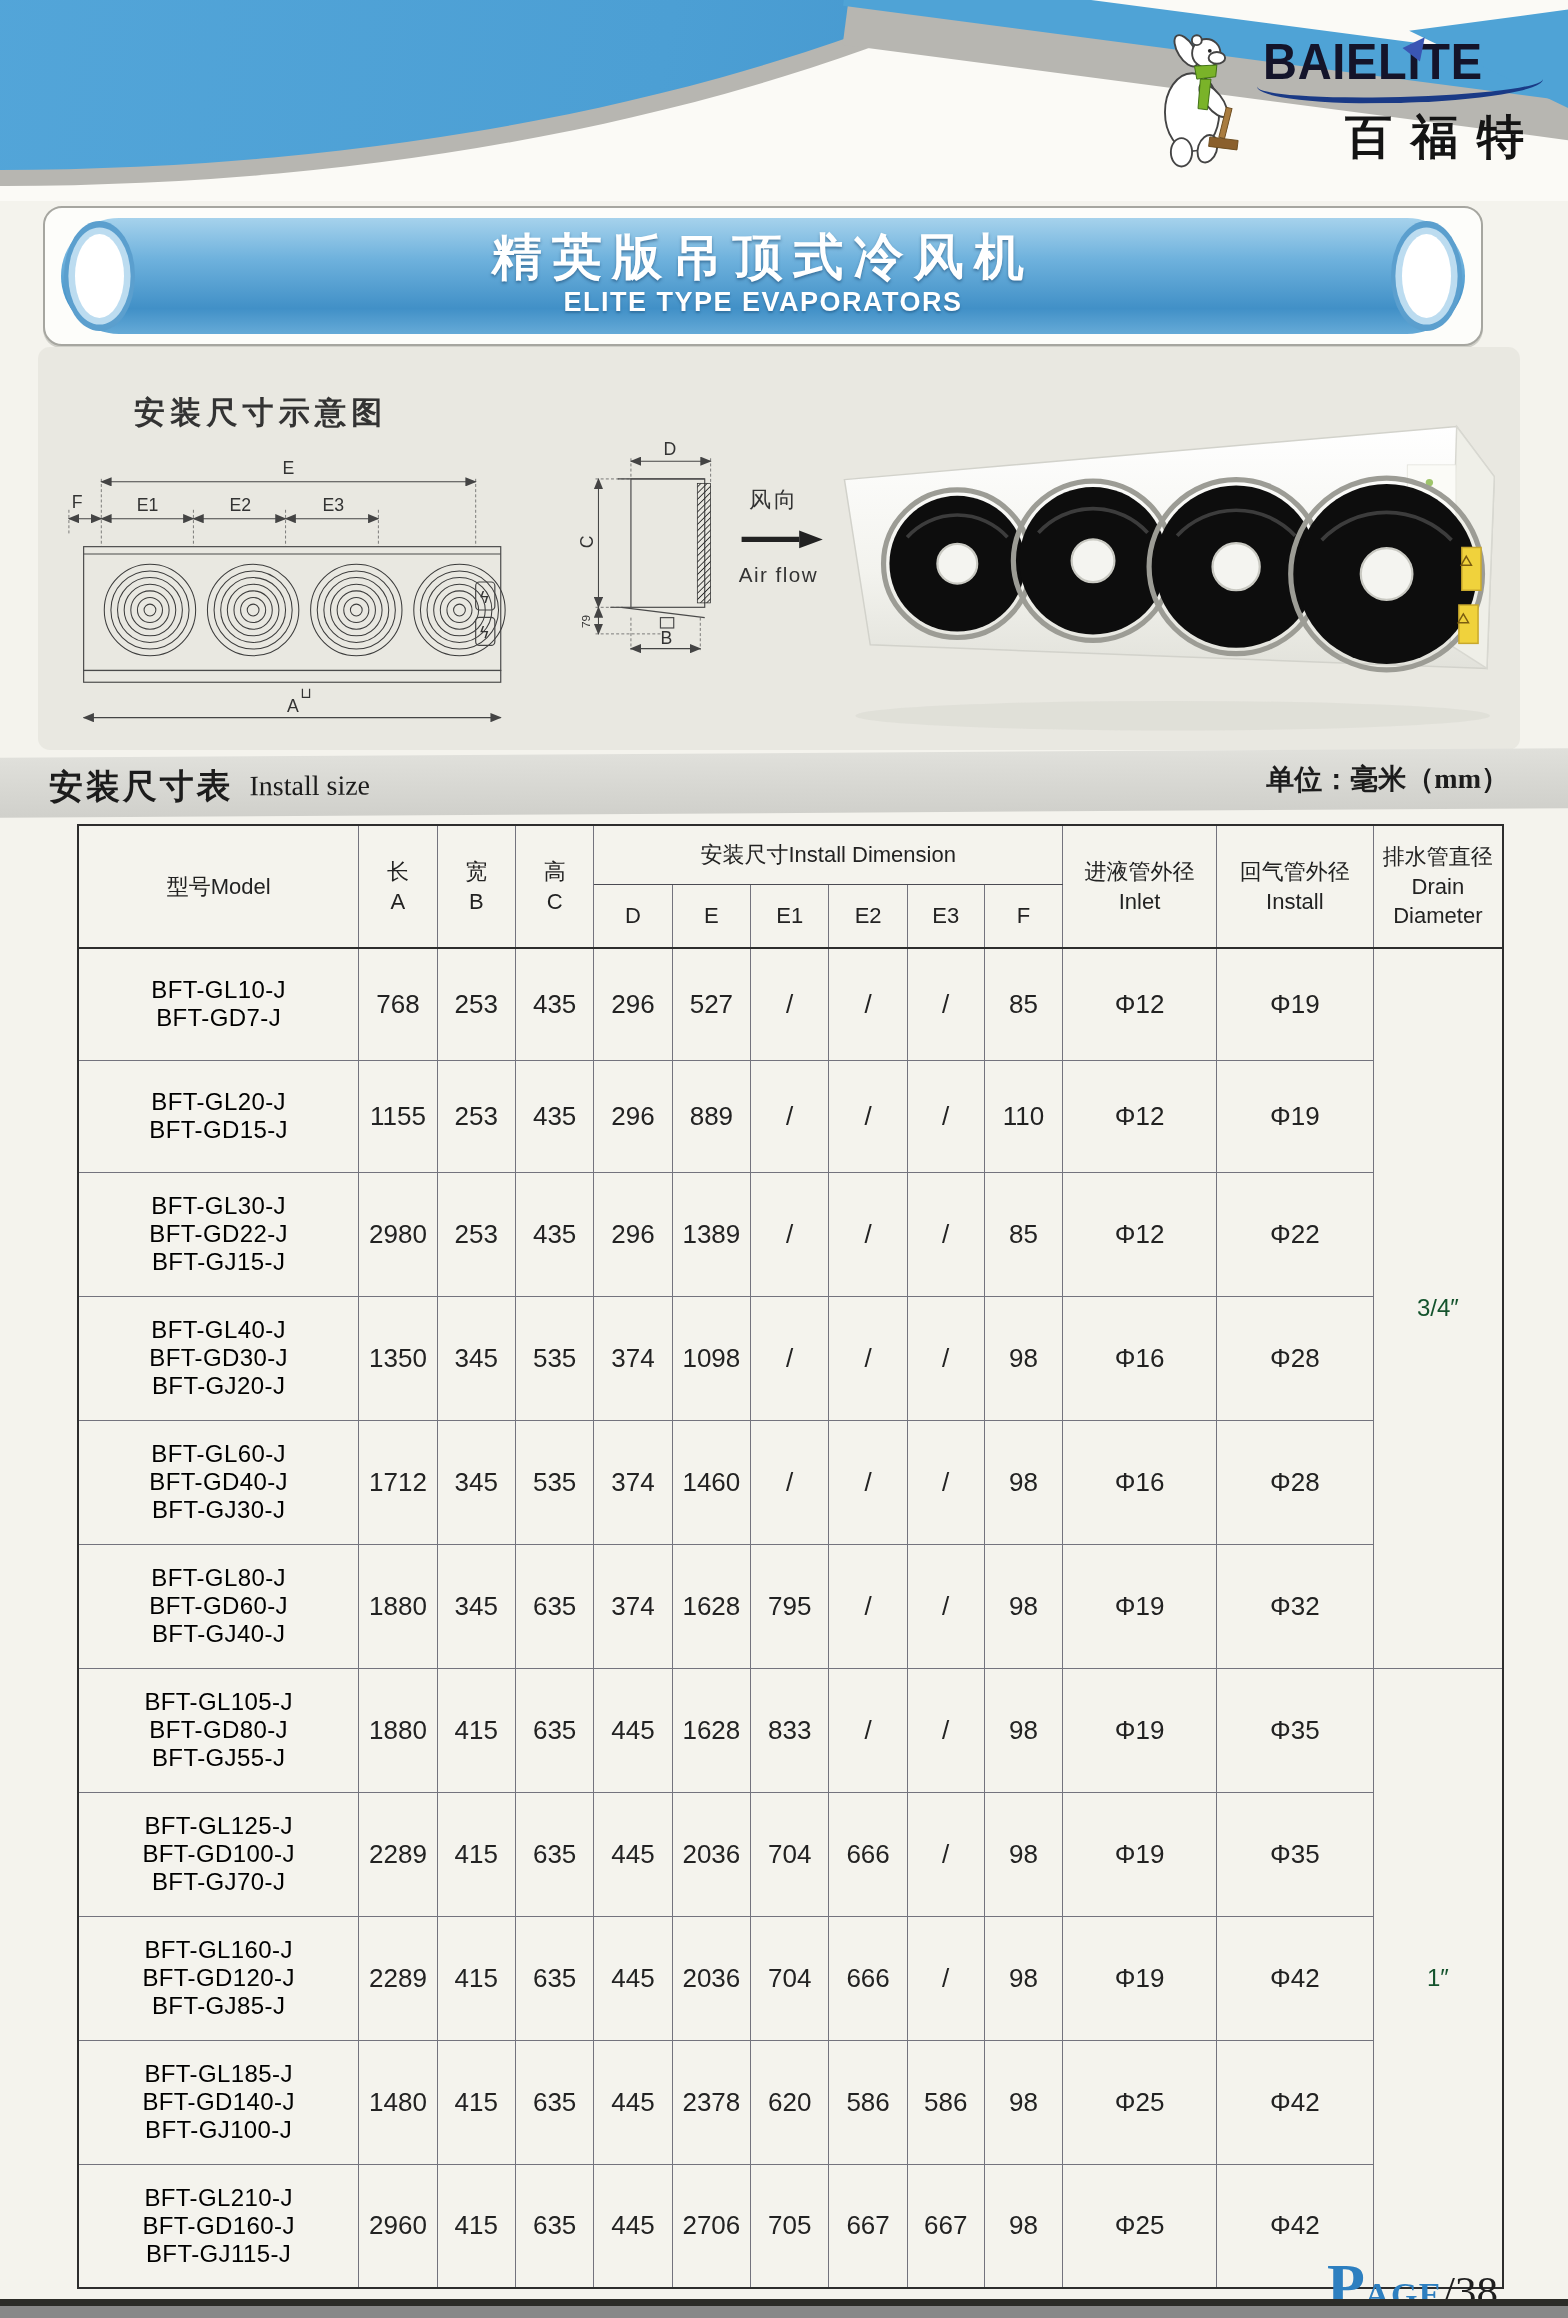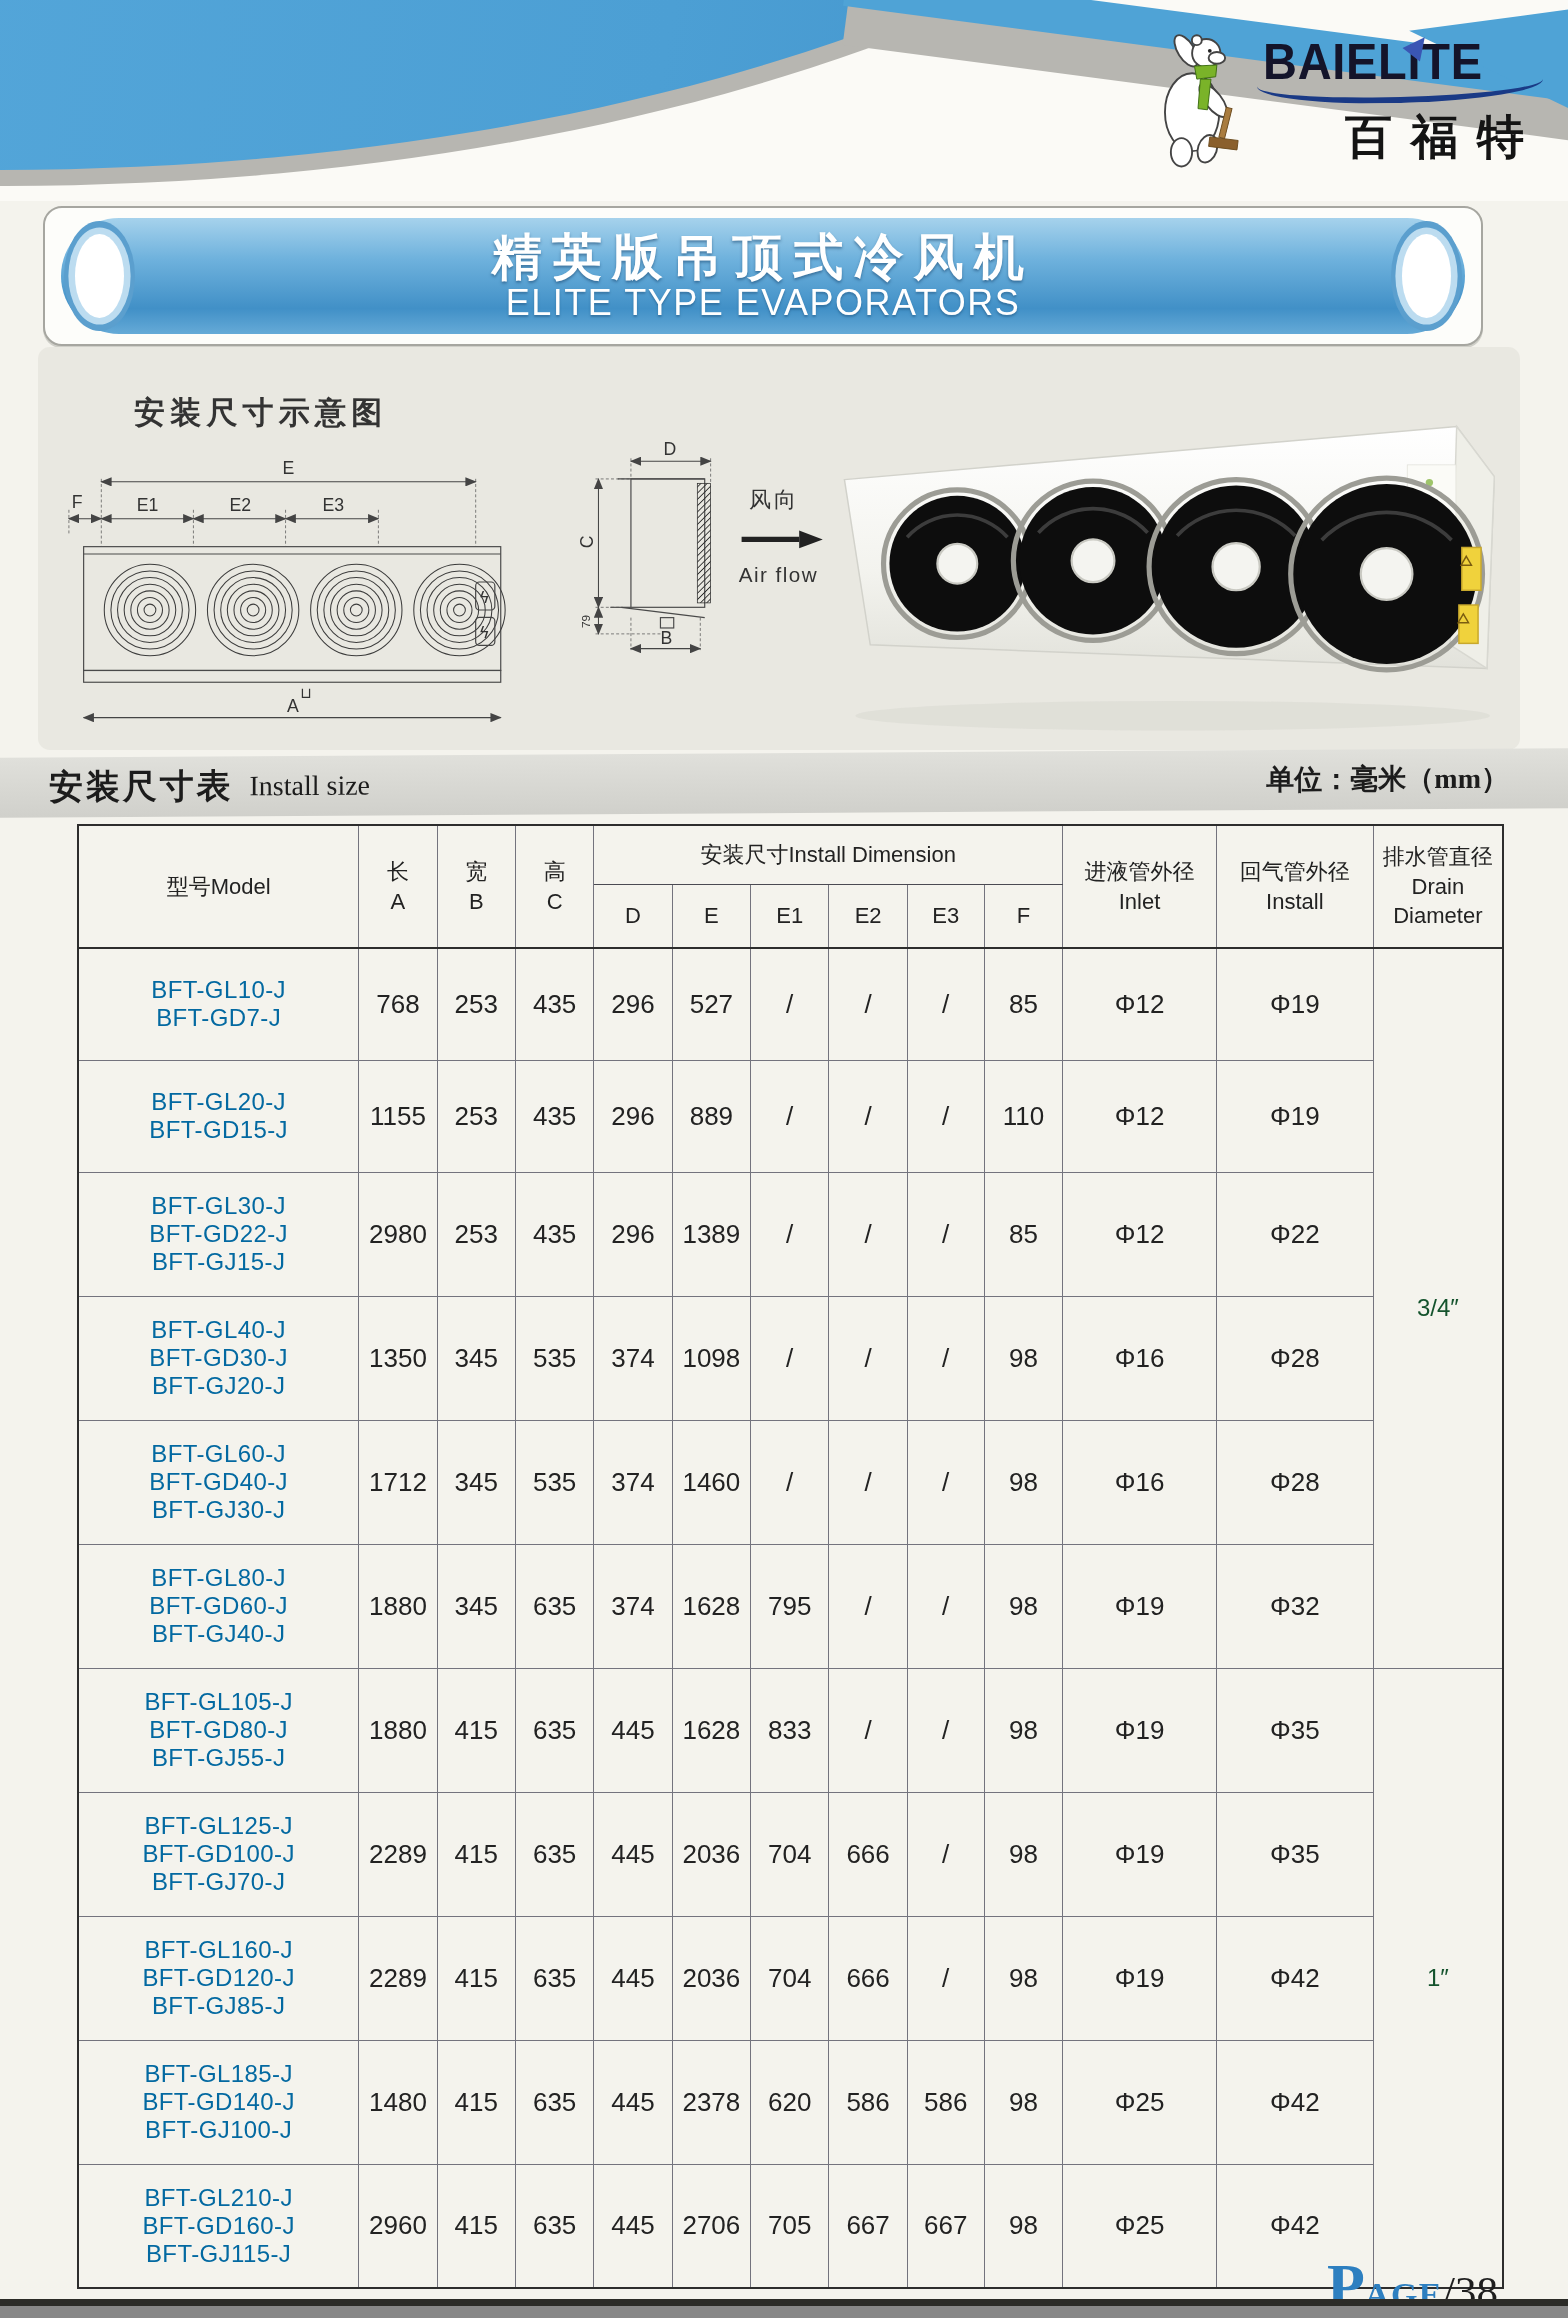--- a/index.html
+++ b/index.html
@@ -36,21 +36,21 @@
           border:2.2px solid #a6a6a0;border-radius:19px;box-shadow:0 2.2px 0 #cfcfc8;}
   .pill{position:absolute;left:16px;top:10.3px;right:16px;bottom:10.3px;border-radius:59px;
         background:linear-gradient(180deg,#a6d2ec 0%,#6fb2dd 35%,#4190c7 78%,#65aad7 100%);
         display:flex;flex-direction:column;align-items:center;justify-content:center;}
   .ring{position:absolute;top:2.9px;bottom:2.9px;width:71px;border-radius:50%;background:#5b9fce;
         display:flex;align-items:center;justify-content:center;}
   .ring-inner{width:49px;height:76%;border-radius:50%;background:#fff;box-shadow:0 0 0 6.6px #bcdcf0;}
   .ring.left{left:2.9px;} .ring.right{right:2.9px;}
   .banner-cn{font-size:50px;font-weight:800;color:#fff;letter-spacing:10.3px;line-height:53px;
              text-shadow:0 2.2px 2.9px rgba(25,70,110,.55);}
-  .banner-en{font-size:36px;font-weight:400;color:#fff;letter-spacing:1.5px;line-height:37px;
+  .banner-en{font-size:27px;font-weight:700;color:#fff;letter-spacing:1.5px;line-height:37px;
              text-shadow:0 1.5px 2.2px rgba(25,70,110,.45);}
 
   
   .panel{position:absolute;left:38px;top:347px;width:1482px;height:403px;background:#e9e8e1;border-radius:11.8px;}
   .diag-title{position:absolute;left:134px;top:392px;font-size:31px;font-weight:700;color:#333;letter-spacing:5.2px;}
   .svg-front{position:absolute;left:63px;top:436px;}
   .svg-side{position:absolute;left:566px;top:436px;}
   .svg-photo{position:absolute;left:826px;top:397px;}
 
   
@@ -66,21 +66,21 @@
   table.dims td{border:0.7px solid #73737d;text-align:center;vertical-align:middle;padding:0;}
   thead td{font-size:22px;color:#222;line-height:29.5px;}
   thead tr.h1 td{height:58px;} thead tr.h2 td{height:62px;}
   thead td.install{border-bottom:1.5px solid #4a4a52;}
   tbody tr:first-child td{border-top:2.9px solid #2d2d2d;}
   tbody tr td{border-top:2.2px solid #3a3a40;}
   .body-row{height:124px;}
   .body-row.short{height:112px;}
   .model-cell .models{display:flex;flex-direction:column;justify-content:space-around;height:100%;
                       align-items:center;padding:4.4px 0;}
-  .model-cell .models div{font-size:24px;color:#0369a1;letter-spacing:0.4px;}
+  .model-cell .models div{font-size:24px;color:#000000;letter-spacing:0.4px;}
   .num-cell{font-size:26px;color:#222;}
   .drain-cell{font-size:24px;color:#14532d;}
 
   
   .pagefoot{position:absolute;right:71px;top:2250px;font-family:"Liberation Serif",serif;white-space:nowrap;}
   .pf-p{font-size:62px;font-weight:700;color:#2d7fc0;}
   .pf-age{font-size:34px;font-weight:700;color:#2d7fc0;letter-spacing:1.5px;}
   .pf-num{font-size:43px;color:#1e1e1e;}
   .website{position:absolute;right:44px;top:2302px;font-size:26.5px;color:#3a3a3a;letter-spacing:1.5px;}
   .bstrip{position:absolute;left:0;bottom:0;width:1569px;height:7.4px;background:#2c2c28;}

